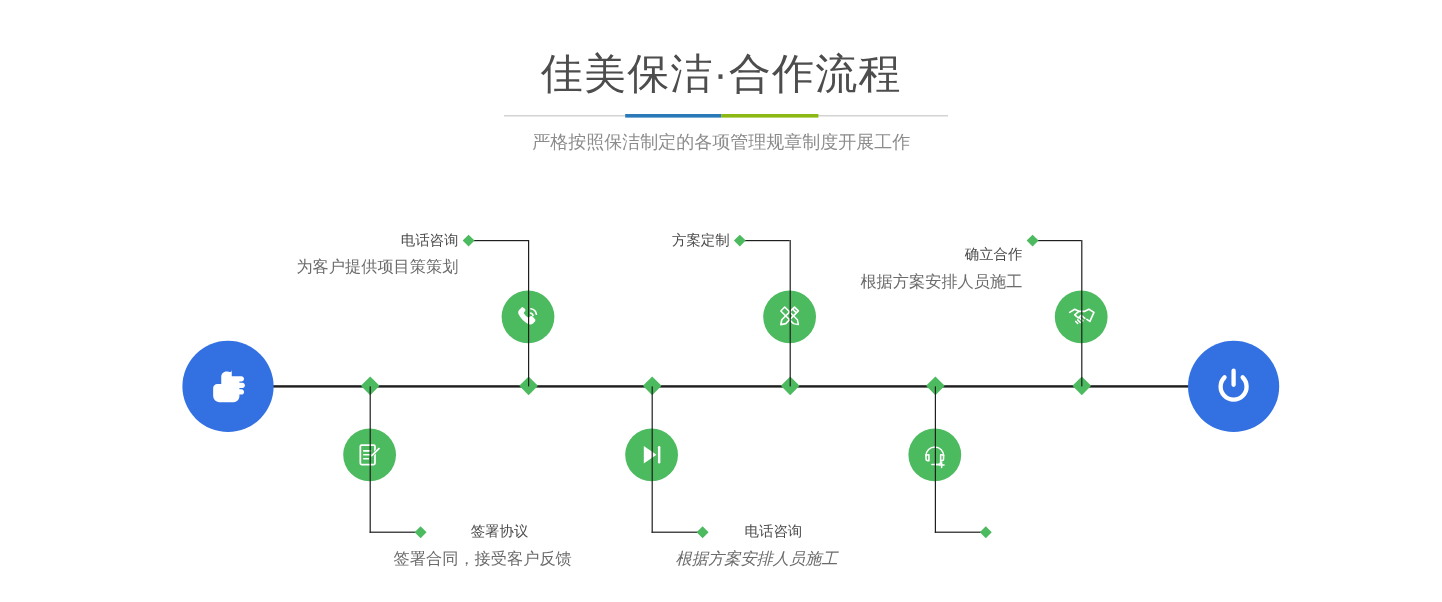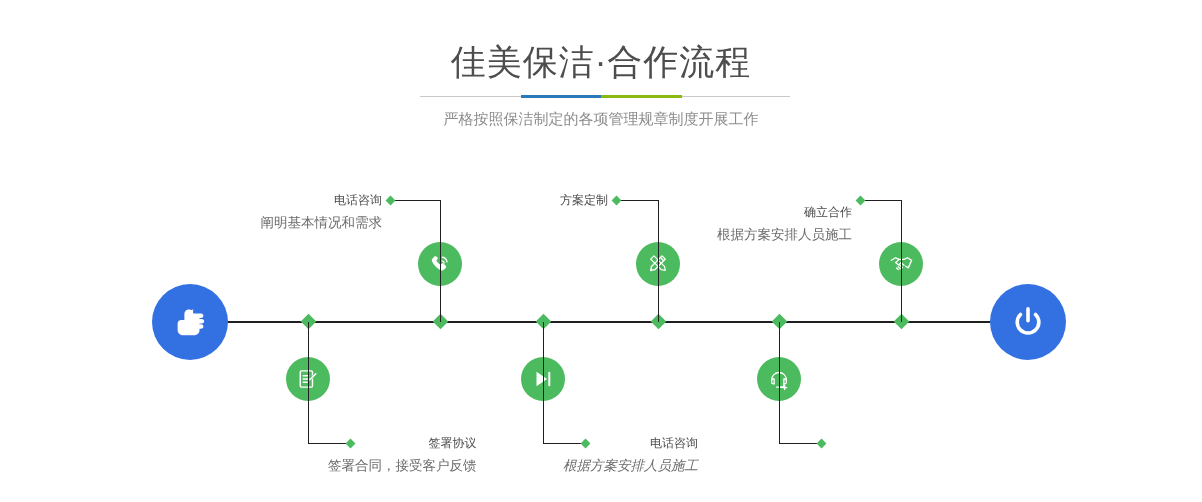--- a/index.html
+++ b/index.html
@@ -138,21 +138,21 @@
     font-size: 12px;
     line-height: 24px;
     color: #4a4a4a;
   }
   .label-desc {
     font-size: 13.5px;
     line-height: 21px;
     color: #6b6b6b;
   }
   .label.top { text-align: right; }
-  .label.bottom { text-align: right; }
+  .label.bottom { text-align: center; }
 
   .tick {
     position: absolute;
     width: 7px;
     height: 7px;
     background: #4cba5e;
     transform: rotate(45deg);
   }
 
   svg { display: block; }
@@ -201,21 +201,21 @@
         <path fill="none" stroke="#ffffff" stroke-width="3.4" stroke-linecap="round" d="M37.5 24.5a6.5 6.5 0 0 1 4.8 4.9"></path>
       </svg>
     </span>
   </div>
   <div class="diamond" style="left:435px; top:316px;"></div>
   <div class="connector v" style="left:440px; top:200px; height:122px;"></div>
   <div class="connector h" style="left:392px; top:200px; width:48px;"></div>
   <div class="tick" style="left:387px; top:197px;"></div>
   <div class="label top" style="left:120px; top:188px; width:262px;">
     <div class="label-title">电话咨询</div>
-    <div class="label-desc">阐明基本情况和需求</div>
+    <div class="label-desc">为客户提供项目策策划</div>
   </div>
 
   <div class="node-icon" style="left:286px; top:357px;">
     <span>
       <svg width="26" height="26" viewBox="0 0 64 64">
         <rect x="13" y="12" width="30" height="40" rx="2.5" fill="none" stroke="#ffffff" stroke-width="3.6"></rect>
         <path stroke="#ffffff" stroke-width="3.2" stroke-linecap="round" d="M20 24h14M20 32h16M20 40h10"></path>
         <path fill="#ffffff" d="M49.8 14.6l3.4 3.4c.7.7.7 1.8 0 2.5L38.6 35.1l-6 2.6 2.6-6 14.6-14.6c.7-.7 1.8-.7 2.5 0z" stroke="#4cba5e" stroke-width="1.5"></path>
       </svg>
     </span>

